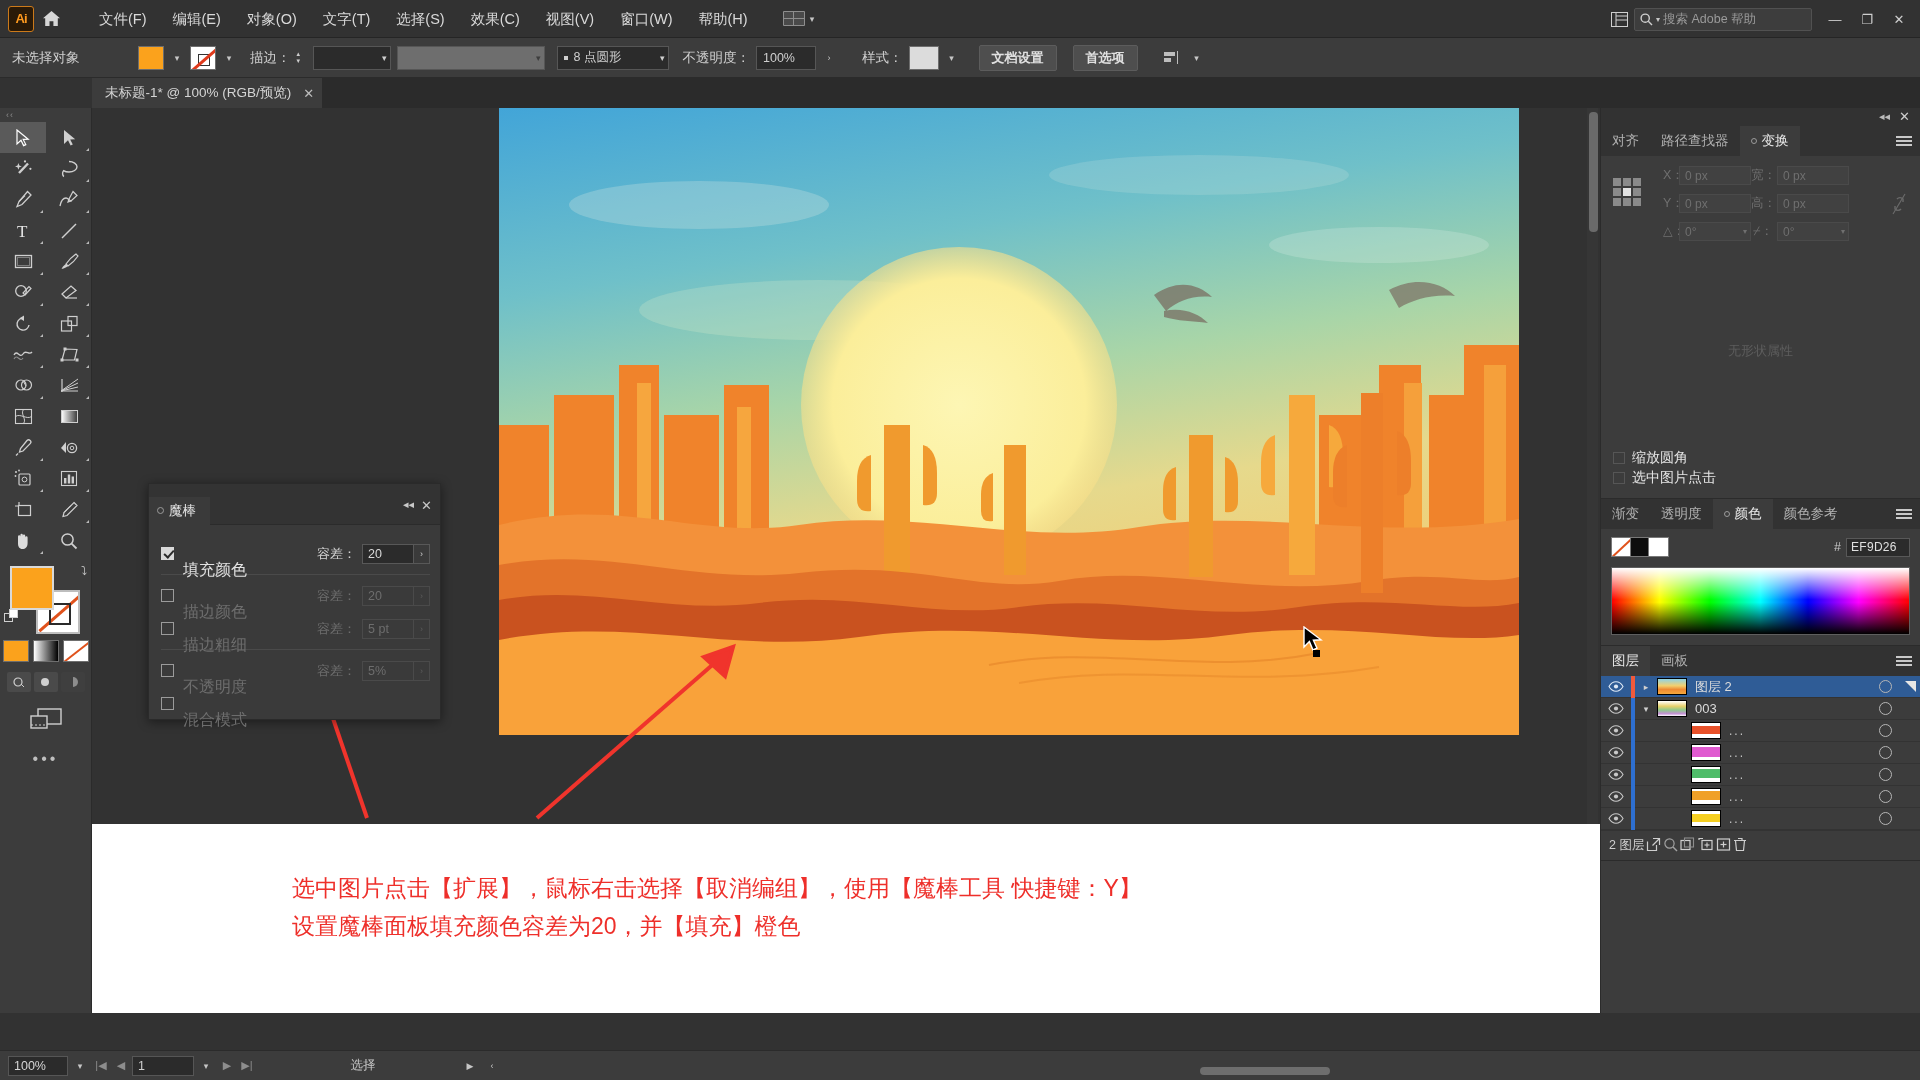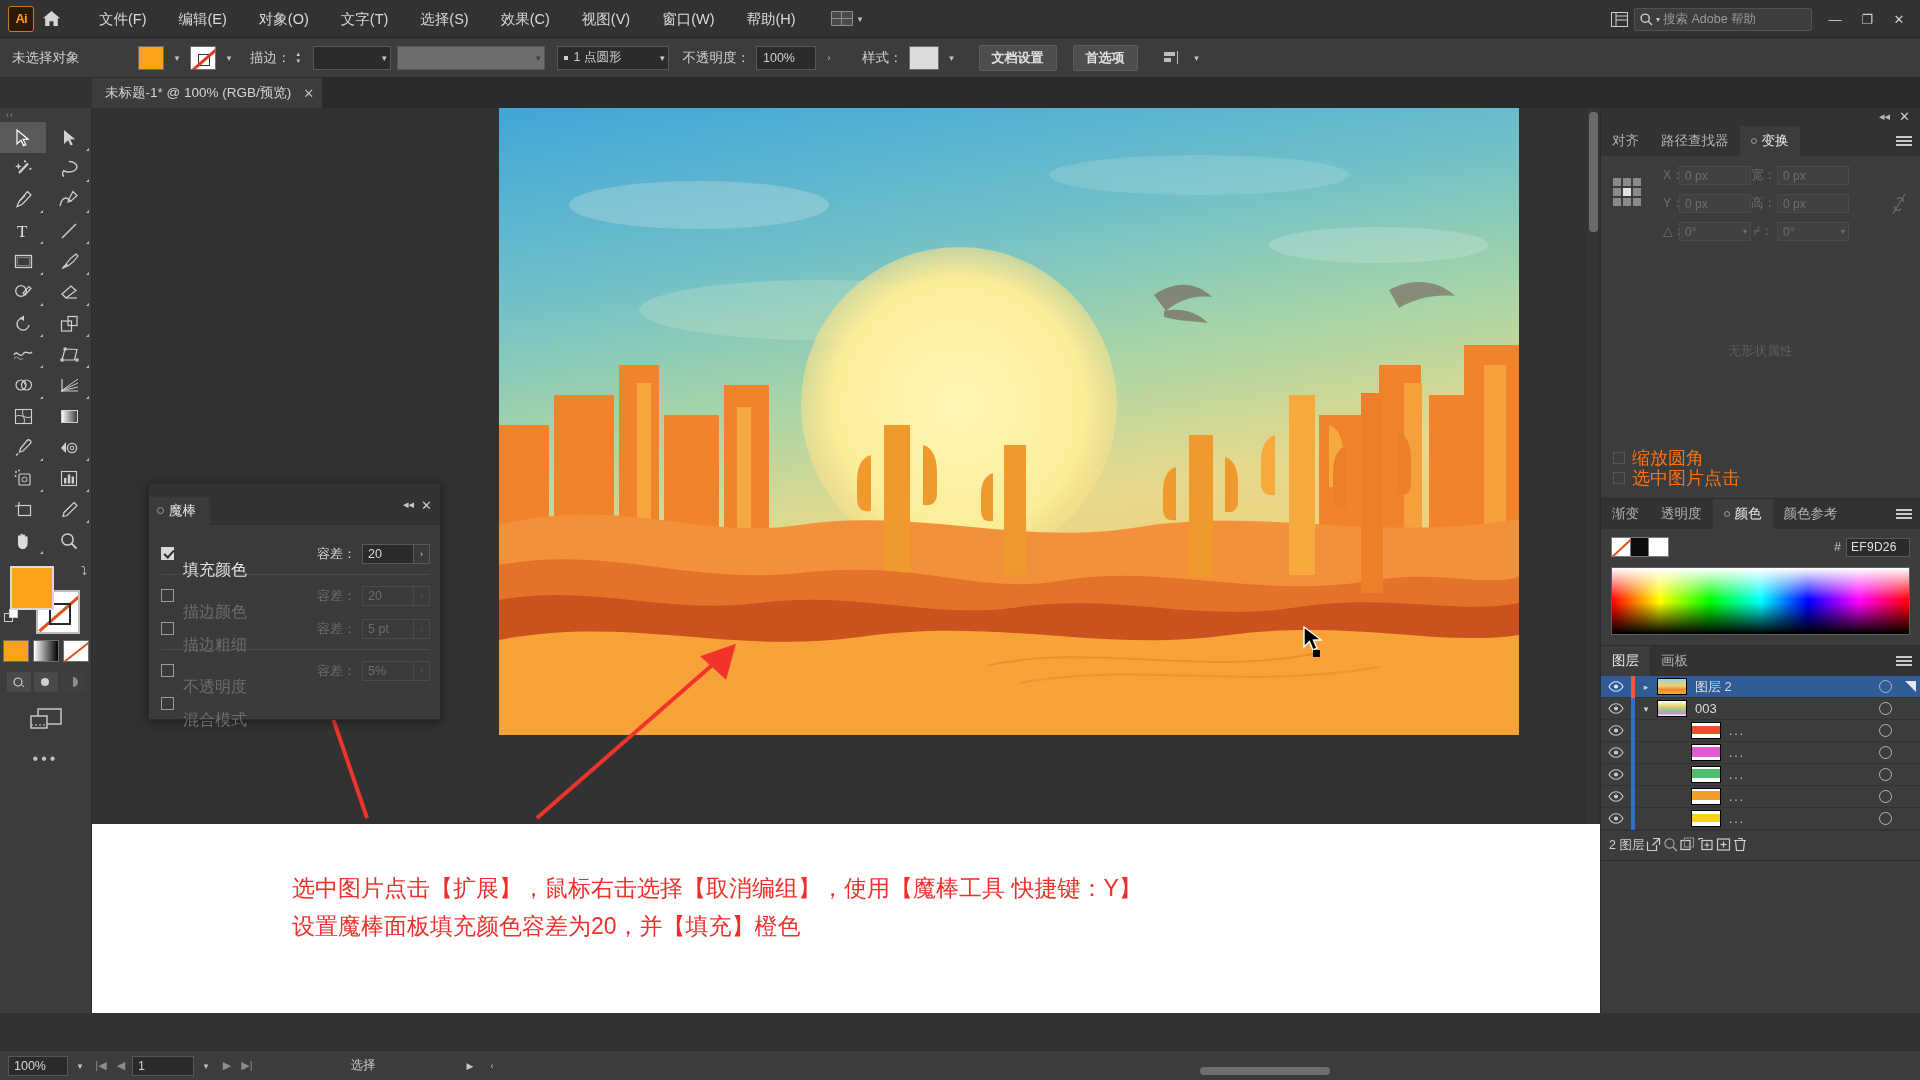--- a/index.html
+++ b/index.html
@@ -17,21 +17,21 @@
     background:#323232; display:flex; align-items:center;
     border-bottom:1px solid #252525;
   }
   .ai-logo {
     width:26px; height:26px; margin-left:8px; border-radius:3px;
     background:#2a1a08; border:1px solid #cc7a1a; color:#ff9a1f;
     font-size:13px; font-weight:bold; display:flex; align-items:center; justify-content:center;
     letter-spacing:-1px;
   }
   .home-icon { width:34px; height:38px; display:flex; align-items:center; justify-content:center; }
-  .menu-items { display:flex; align-items:center; margin-left:18px;gap:6px; }
+  .menu-items { display:flex; align-items:center; margin-left:18px; }
   .menu-item { padding:0 13px; height:38px; line-height:38px; font-size:14.5px; color:#d9d9d9; cursor:default; white-space:nowrap;}
   .ws-switch { display:flex; align-items:center; margin-left:22px; gap:5px; }
   .ws-box { width:22px; height:15px; background:#8e8e8e; border-radius:1px;
             display:grid; grid-template-columns:1fr 1fr; gap:1px; padding:1px; }
   .ws-box i { background:#4a4a4a; display:block; }
   .menu-right { position:absolute; right:0; top:0; height:38px; display:flex; align-items:center; }
   .panel-ico { width:30px; height:38px; display:flex; align-items:center; justify-content:center; }
   .searchbox {
     height:23px; width:178px; background:#3d3d3d; border:1px solid #515151; border-radius:2px;
     display:flex; align-items:center; padding:0 5px; gap:3px; color:#9a9a9a; font-size:12.5px;
@@ -145,21 +145,21 @@
   .tf-body { height:128px; background:#3c3c3c; position:relative; padding:10px 12px; opacity:1;}
   .tf-anchor { position:absolute; left:12px; top:22px; width:28px; height:28px; display:grid; grid-template-columns:repeat(3,1fr); grid-template-rows:repeat(3,1fr); gap:2px;}
   .tf-anchor i { background:#8a8a8a; }
   .tf-anchor i.c { background:#e2e2e2; }
   .tf-grid { margin-left:50px; display:grid; grid-template-columns:16px 72px 26px 72px; row-gap:9px; align-items:center; color:#6f6f6f; font-size:12.5px;}
   .tf-in { height:19px; background:#414141; border:1px solid #4a4a4a; color:#6f6f6f; font-size:12px; display:flex; align-items:center; padding-left:5px;}
   .tf-link { position:absolute; right:13px; top:36px; color:#6a6a6a; font-size:16px;}
   .tf-row3 { margin-left:50px; display:grid; grid-template-columns:16px 72px 26px 72px; align-items:center; margin-top:9px; color:#6f6f6f; font-size:12.5px;}
   .tf-sel { height:19px; background:#414141; border:1px solid #4a4a4a; color:#6f6f6f; font-size:12px; display:flex; align-items:center; justify-content:space-between; padding:0 3px 0 5px;}
   .noattr { text-align:center; color:#5d5d5d; font-size:13px; padding:58px 0 0 0; background:#3c3c3c; height:160px;}
-  .tf-checks { background:#3c3c3c; padding:4px 12px 10px 12px; color:#f97316; font-size:18px;}
+  .tf-checks { background:#3c3c3c; padding:4px 12px 10px 12px; color:#e5e5e5; font-size:14px;}
   .tf-chk { display:flex; align-items:center; gap:7px; height:20px;}
   .tf-chk .b { width:12px; height:12px; border:1px solid #565656;}
 
   
   .cl-body { background:#3c3c3c; padding:8px 10px 10px 10px;}
   .cl-row { display:flex; align-items:center; }
   .cl-sws { display:flex; }
   .cl-sw1 { width:20px; height:20px; background:#fff; border:1px solid #787878; position:relative; overflow:hidden;}
   .cl-sw1:after{content:""; position:absolute; left:-3px; top:8px; width:28px; height:2px; background:#e0521c; transform:rotate(-43deg);}
   .cl-sw2 { width:18px; height:20px; background:#0d0d0d; border:1px solid #787878; border-left:none;}
@@ -269,21 +269,21 @@
       <span></span>
         <span style="font-size:9px">▾</span>
     </div>
     <div class="cb-select stroke-prof" style="width:148px">
       <span></span>
         <span style="font-size:9px;color:#3d3d3d">▾</span>
     </div>
     <div class="cb-select" style="width:112px;margin-left:6px">
       <span style="display:flex;align-items:center;gap:6px">
           <i style="width:4px;height:4px;background:#cfcfcf;display:block"></i>
-          <span>1 点圆形</span>
+          <span>8 点圆形</span>
         </span>
         <span style="font-size:9px">▾</span>
     </div>
     <div class="cb-label" style="margin-left:8px">不透明度：</div>
     <div class="cb-field" style="width:60px">100%</div>
     <div class="caret">›</div>
     <div class="cb-label" style="margin-left:20px">样式：</div>
     <div class="style-sw"></div>
     <div class="caret">▾</div>
     <div class="cb-btn" style="margin-left:14px">文档设置</div>

